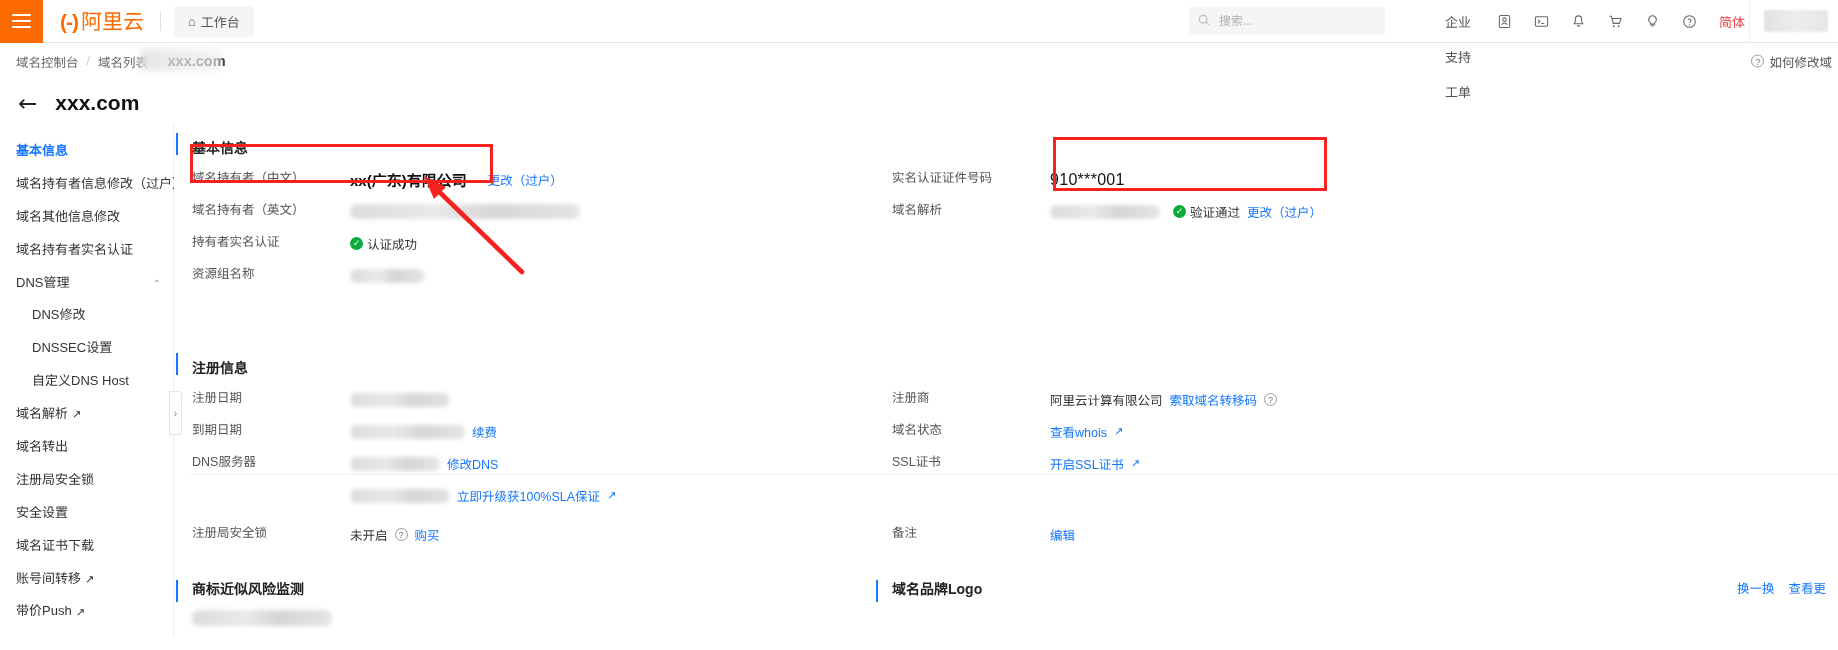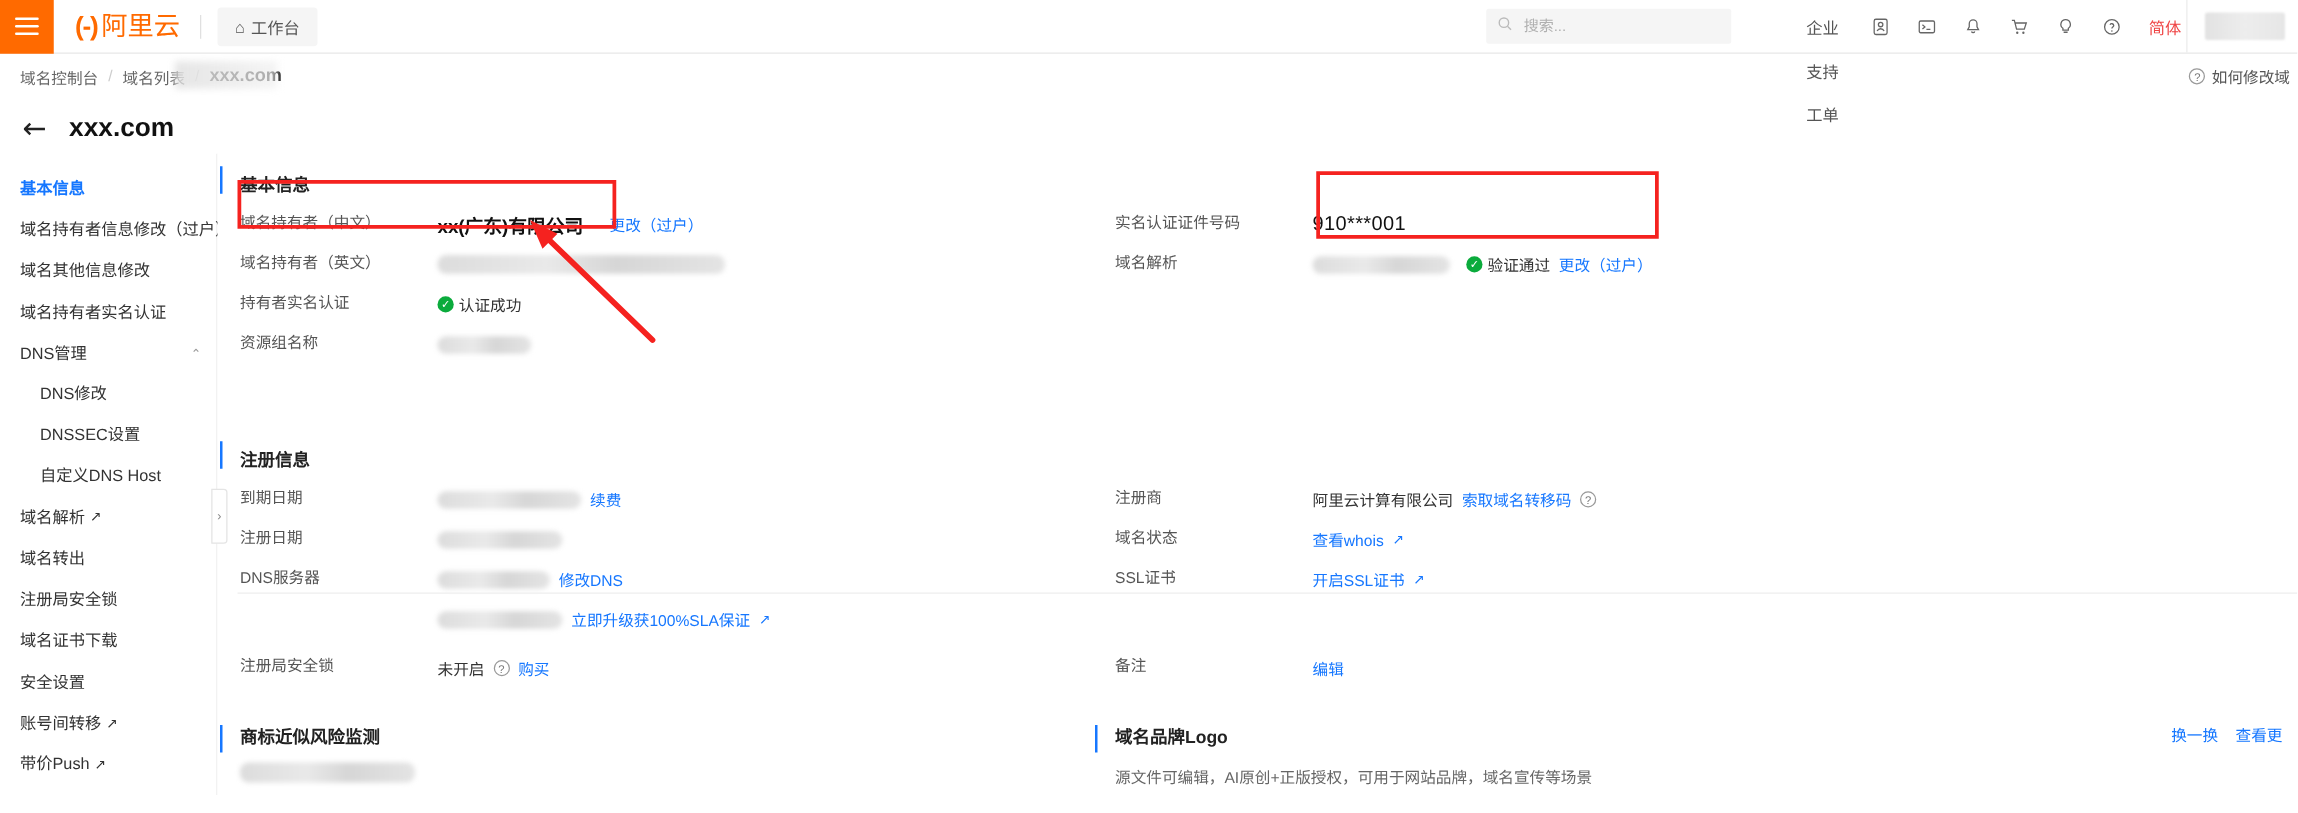--- a/index.html
+++ b/index.html
@@ -476,24 +476,24 @@
       <span>域名解析</span>
       <span class="ext-ico">↗</span>
     </div>
     <div class="side-item">
       <span>域名转出</span>
     </div>
     <div class="side-item">
       <span>注册局安全锁</span>
     </div>
     <div class="side-item">
+      <span>安全设置</span>
+    </div>
+    <div class="side-item">
       <span>域名证书下载</span>
-    </div>
-    <div class="side-item">
-      <span>安全设置</span>
     </div>
     <div class="side-item">
       <span>账号间转移</span>
       <span class="ext-ico">↗</span>
     </div>
     <div class="side-item">
       <span>带价Push</span>
       <span class="ext-ico">↗</span>
     </div>
 
@@ -567,30 +567,30 @@
       </div>
     </div>
 
 
     <div class="card" style="margin-top:48px">
       <div class="card-head">注册信息</div>
 
       <div class="grid2">
         <div class="col col-l">
           <div class="row">
+            <div class="lbl">注册日期</div>
+            <div class="val">
+              <span class="blur-val" style="width:100px;height:14px"></span>
+            </div>
+          </div>
+          <div class="row">
             <div class="lbl">到期日期</div>
             <div class="val">
               <span class="blur-val" style="width:115px;height:14px"></span>
               <a class="lnk">续费</a>
-            </div>
-          </div>
-          <div class="row">
-            <div class="lbl">注册日期</div>
-            <div class="val">
-              <span class="blur-val" style="width:100px;height:14px"></span>
             </div>
           </div>
           <div class="row">
             <div class="lbl">DNS服务器</div>
             <div class="val">
               <span class="blur-val" style="width:90px;height:14px"></span>
               <a class="lnk">修改DNS</a>
             </div>
           </div>
           <div class="row">
@@ -651,21 +651,20 @@
         <div class="col col-l">
           <div class="card-head" style="padding-top:8px">商标近似风险监测</div>
           <div style="margin-top:2px">
             <span class="blur-val" style="width:140px;height:16px"></span>
           </div>
 
         </div>
 
         <div class="col col-r">
           <div class="card-head" style="padding-top:8px">域名品牌Logo</div>
-          <div class="bottom-sub" style="margin-top:3px">源文件可编辑，AI原创+正版授权，可用于网站品牌，域名宣传等场景</div>
           <div class="logo-actions" style="top:8px">
             <a class="lnk">换一换</a>
             <a class="lnk">查看更</a>
           </div>
 
         </div>
       </div>
     </div>
 
     <div class="redbox" style="left:16px; top:21px; width:303px; height:39px;"></div>

